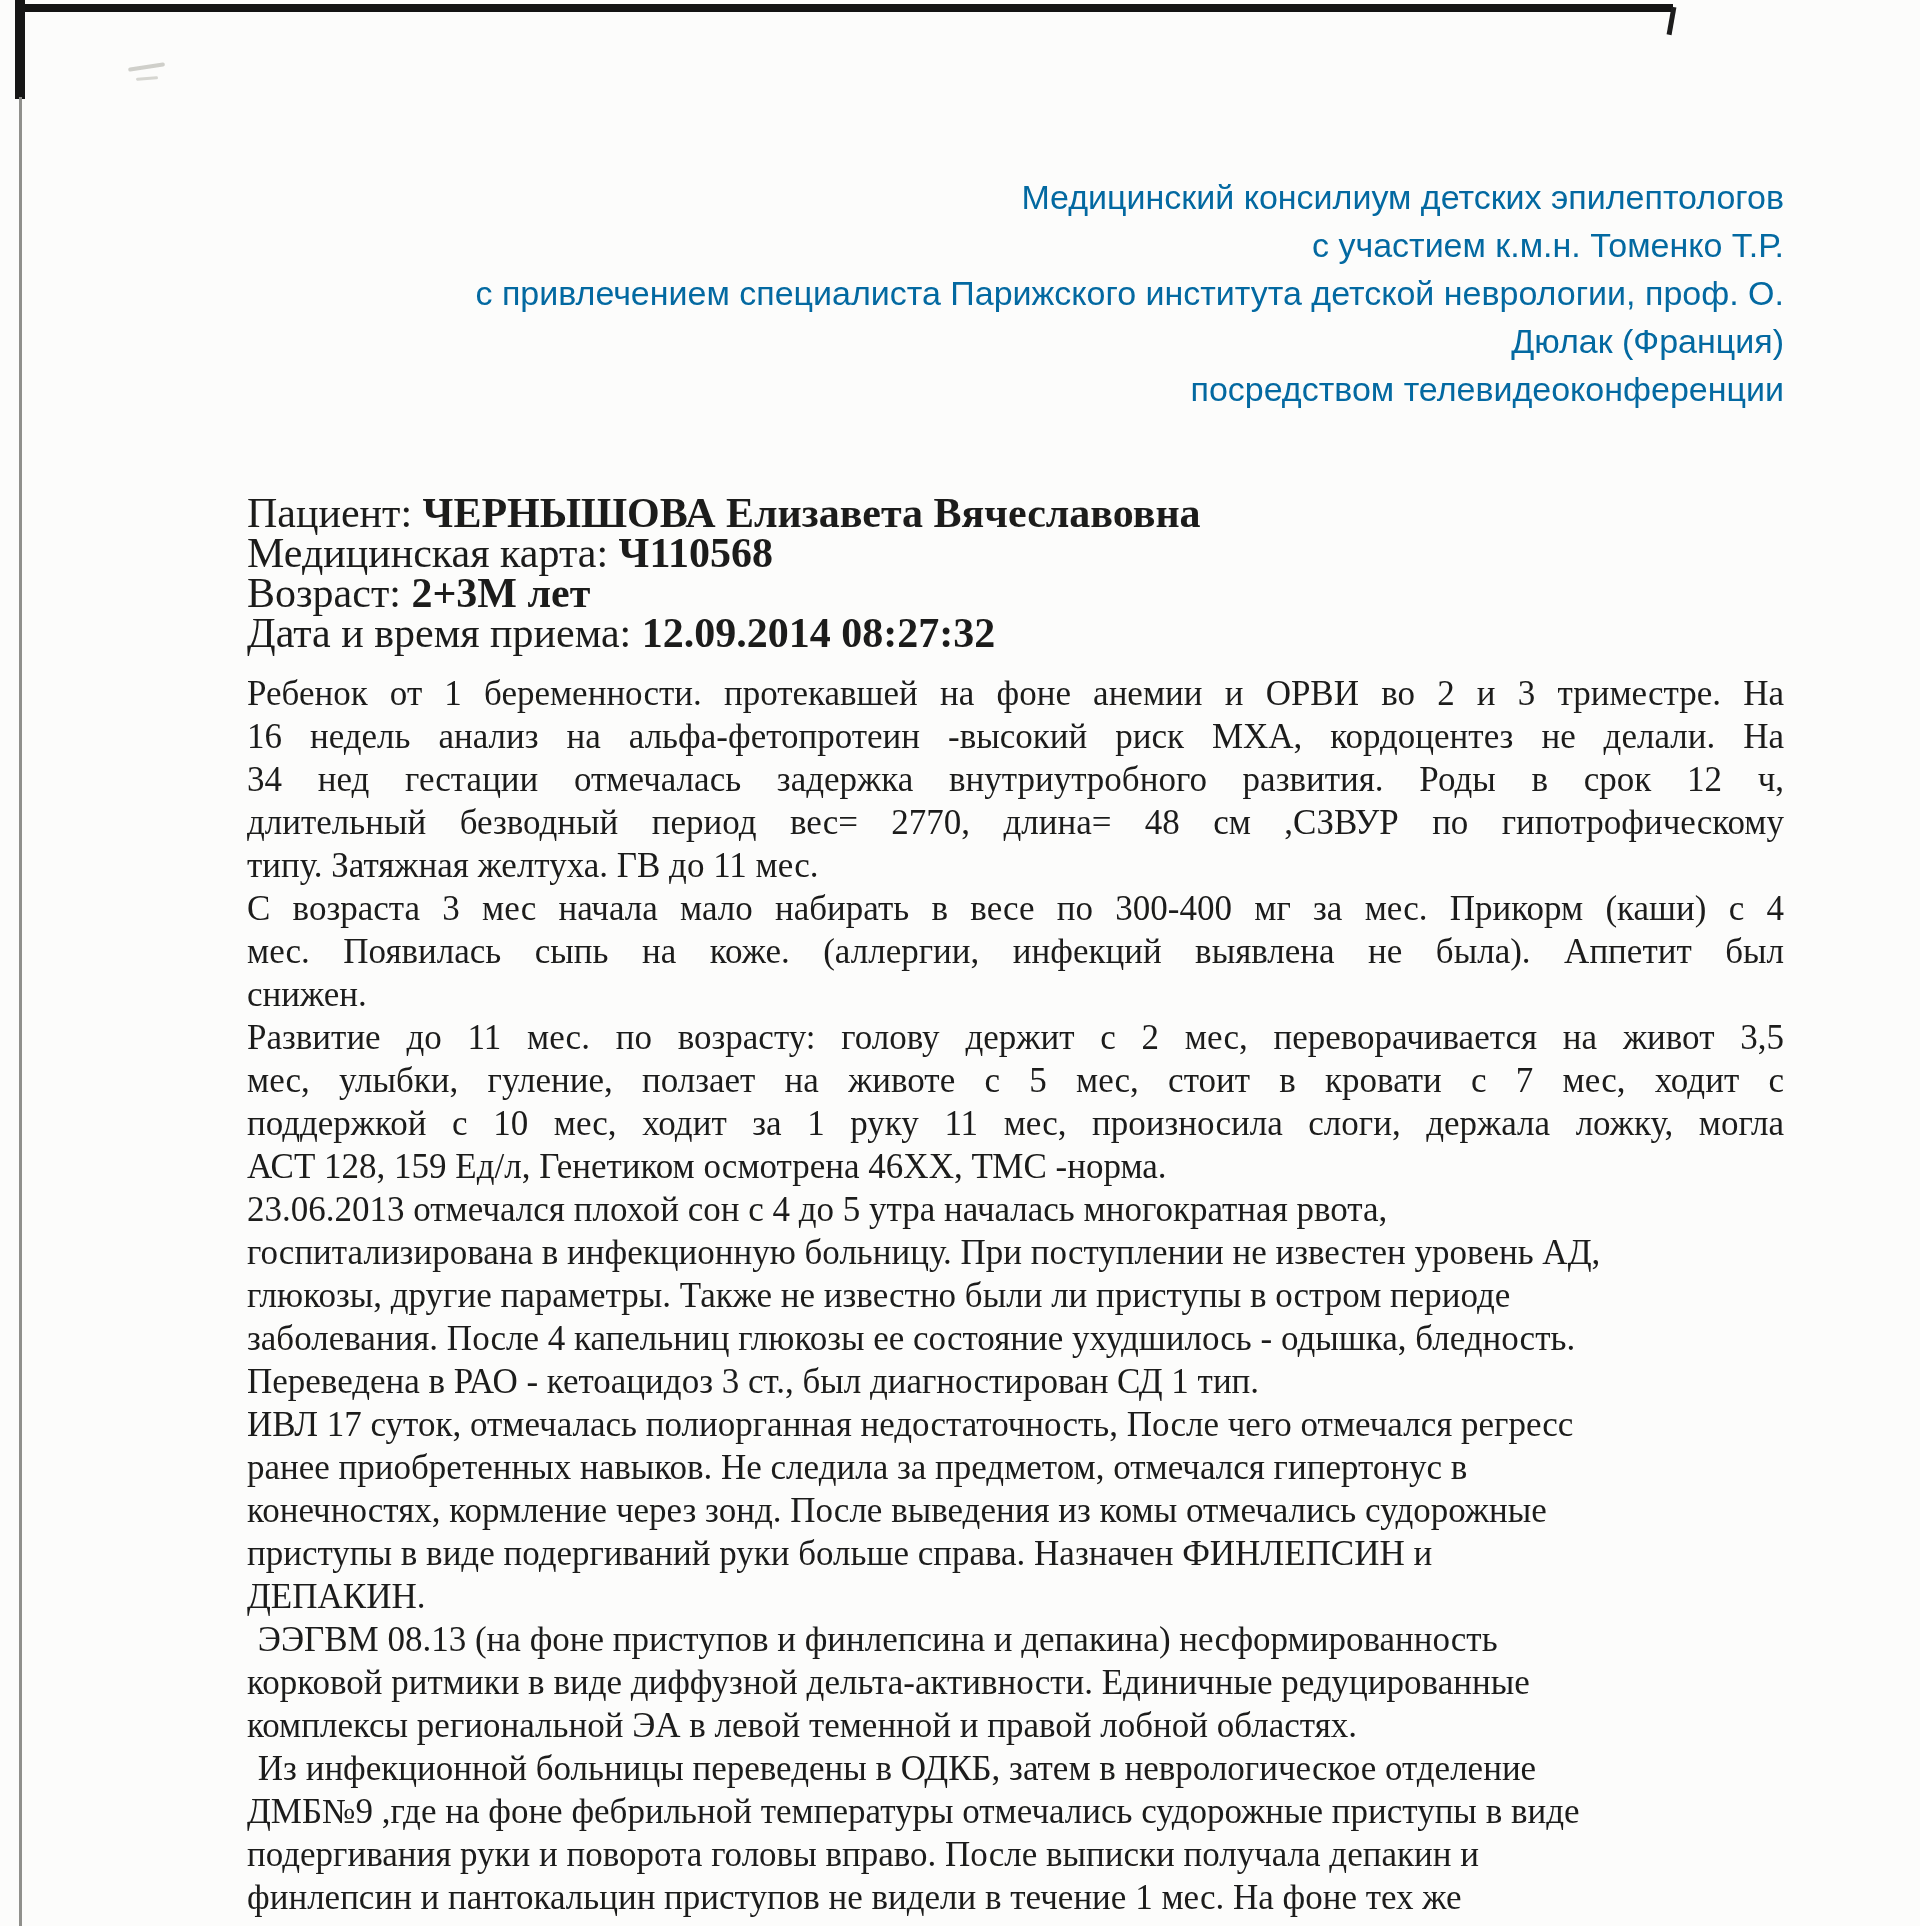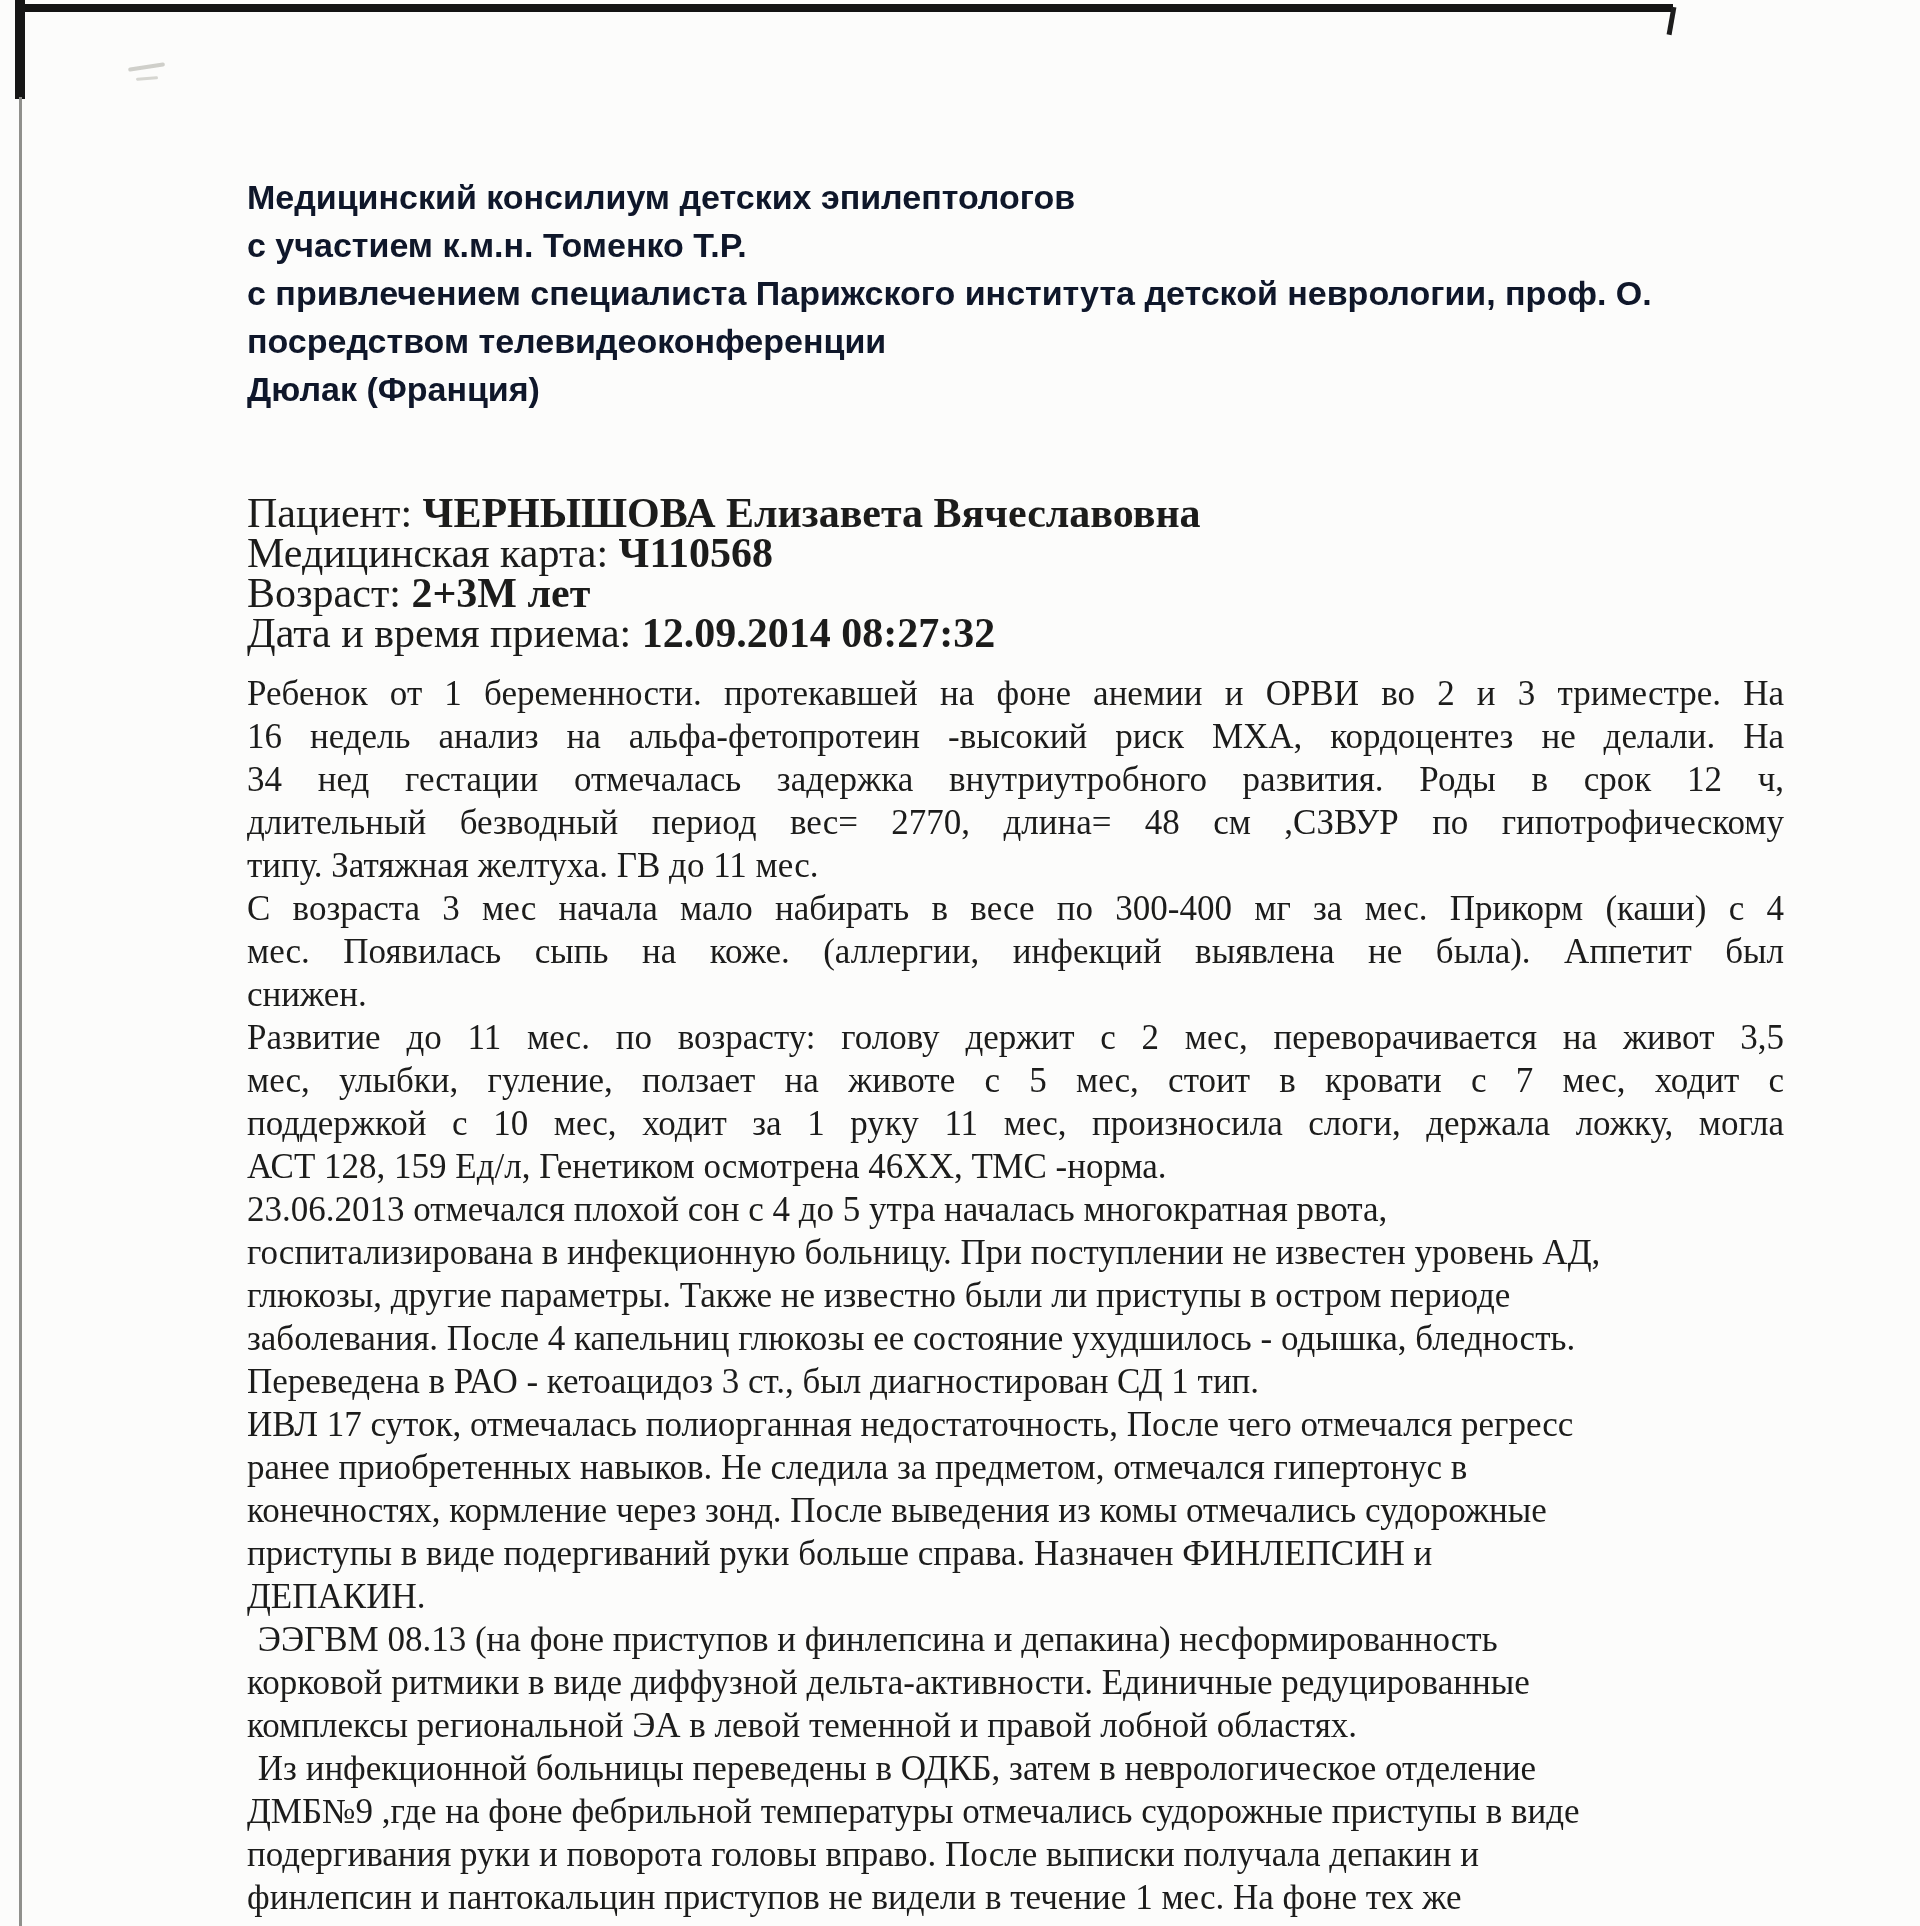--- a/index.html
+++ b/index.html
@@ -39,24 +39,24 @@
   .smudge-2 {
     position: absolute; left: 136px; top: 77px;
     width: 22.3px; height: 3.1px; background: #d6d6d1;
     border-radius: 1.5px; transform: rotate(-4deg);
   }
 
   
   .title-block {
     position: absolute; left: 247px; top: 173px; width: 1537px;
     font-family: "Liberation Sans", sans-serif;
-    font-weight: bold;
+    font-weight: normal;
     font-size: 34px; line-height: 48px;
-    text-align: left;
-    color: #0f172a;
+    text-align: right;
+    color: #0369a1;
   }
 
   .patient-block {
     position: absolute; left: 247px; top: 493px; width: 1537px;
     font-size: 42px; line-height: 40px;
     white-space: nowrap;
   }
   .patient-row .val { font-weight: bold; }
 
   .body-block {
@@ -82,22 +82,22 @@
   <div class="edge-left-dark"></div>
   <div class="edge-left"></div>
 
   <div class="smudge-1"></div>
   <div class="smudge-2"></div>
 
   <div class="title-block">
     <div>Медицинский консилиум детских эпилептологов</div>
     <div>с участием к.м.н. Томенко Т.Р.</div>
     <div>с привлечением специалиста Парижского института детской неврологии, проф. О.</div>
+    <div>Дюлак (Франция)</div>
     <div>посредством телевидеоконференции</div>
-    <div>Дюлак (Франция)</div>
   </div>
 
   <div class="patient-block">
     <div class="patient-row"><span class="lbl">Пациент: </span><span class="val">ЧЕРНЫШОВА Елизавета Вячеславовна</span></div>
     <div class="patient-row"><span class="lbl">Медицинская карта: </span><span class="val">Ч110568</span></div>
     <div class="patient-row"><span class="lbl">Возраст: </span><span class="val">2+3М лет</span></div>
     <div class="patient-row"><span class="lbl">Дата и время приема:  </span><span class="val">12.09.2014 08:27:32</span></div>
   </div>
 
   <div class="body-block">

